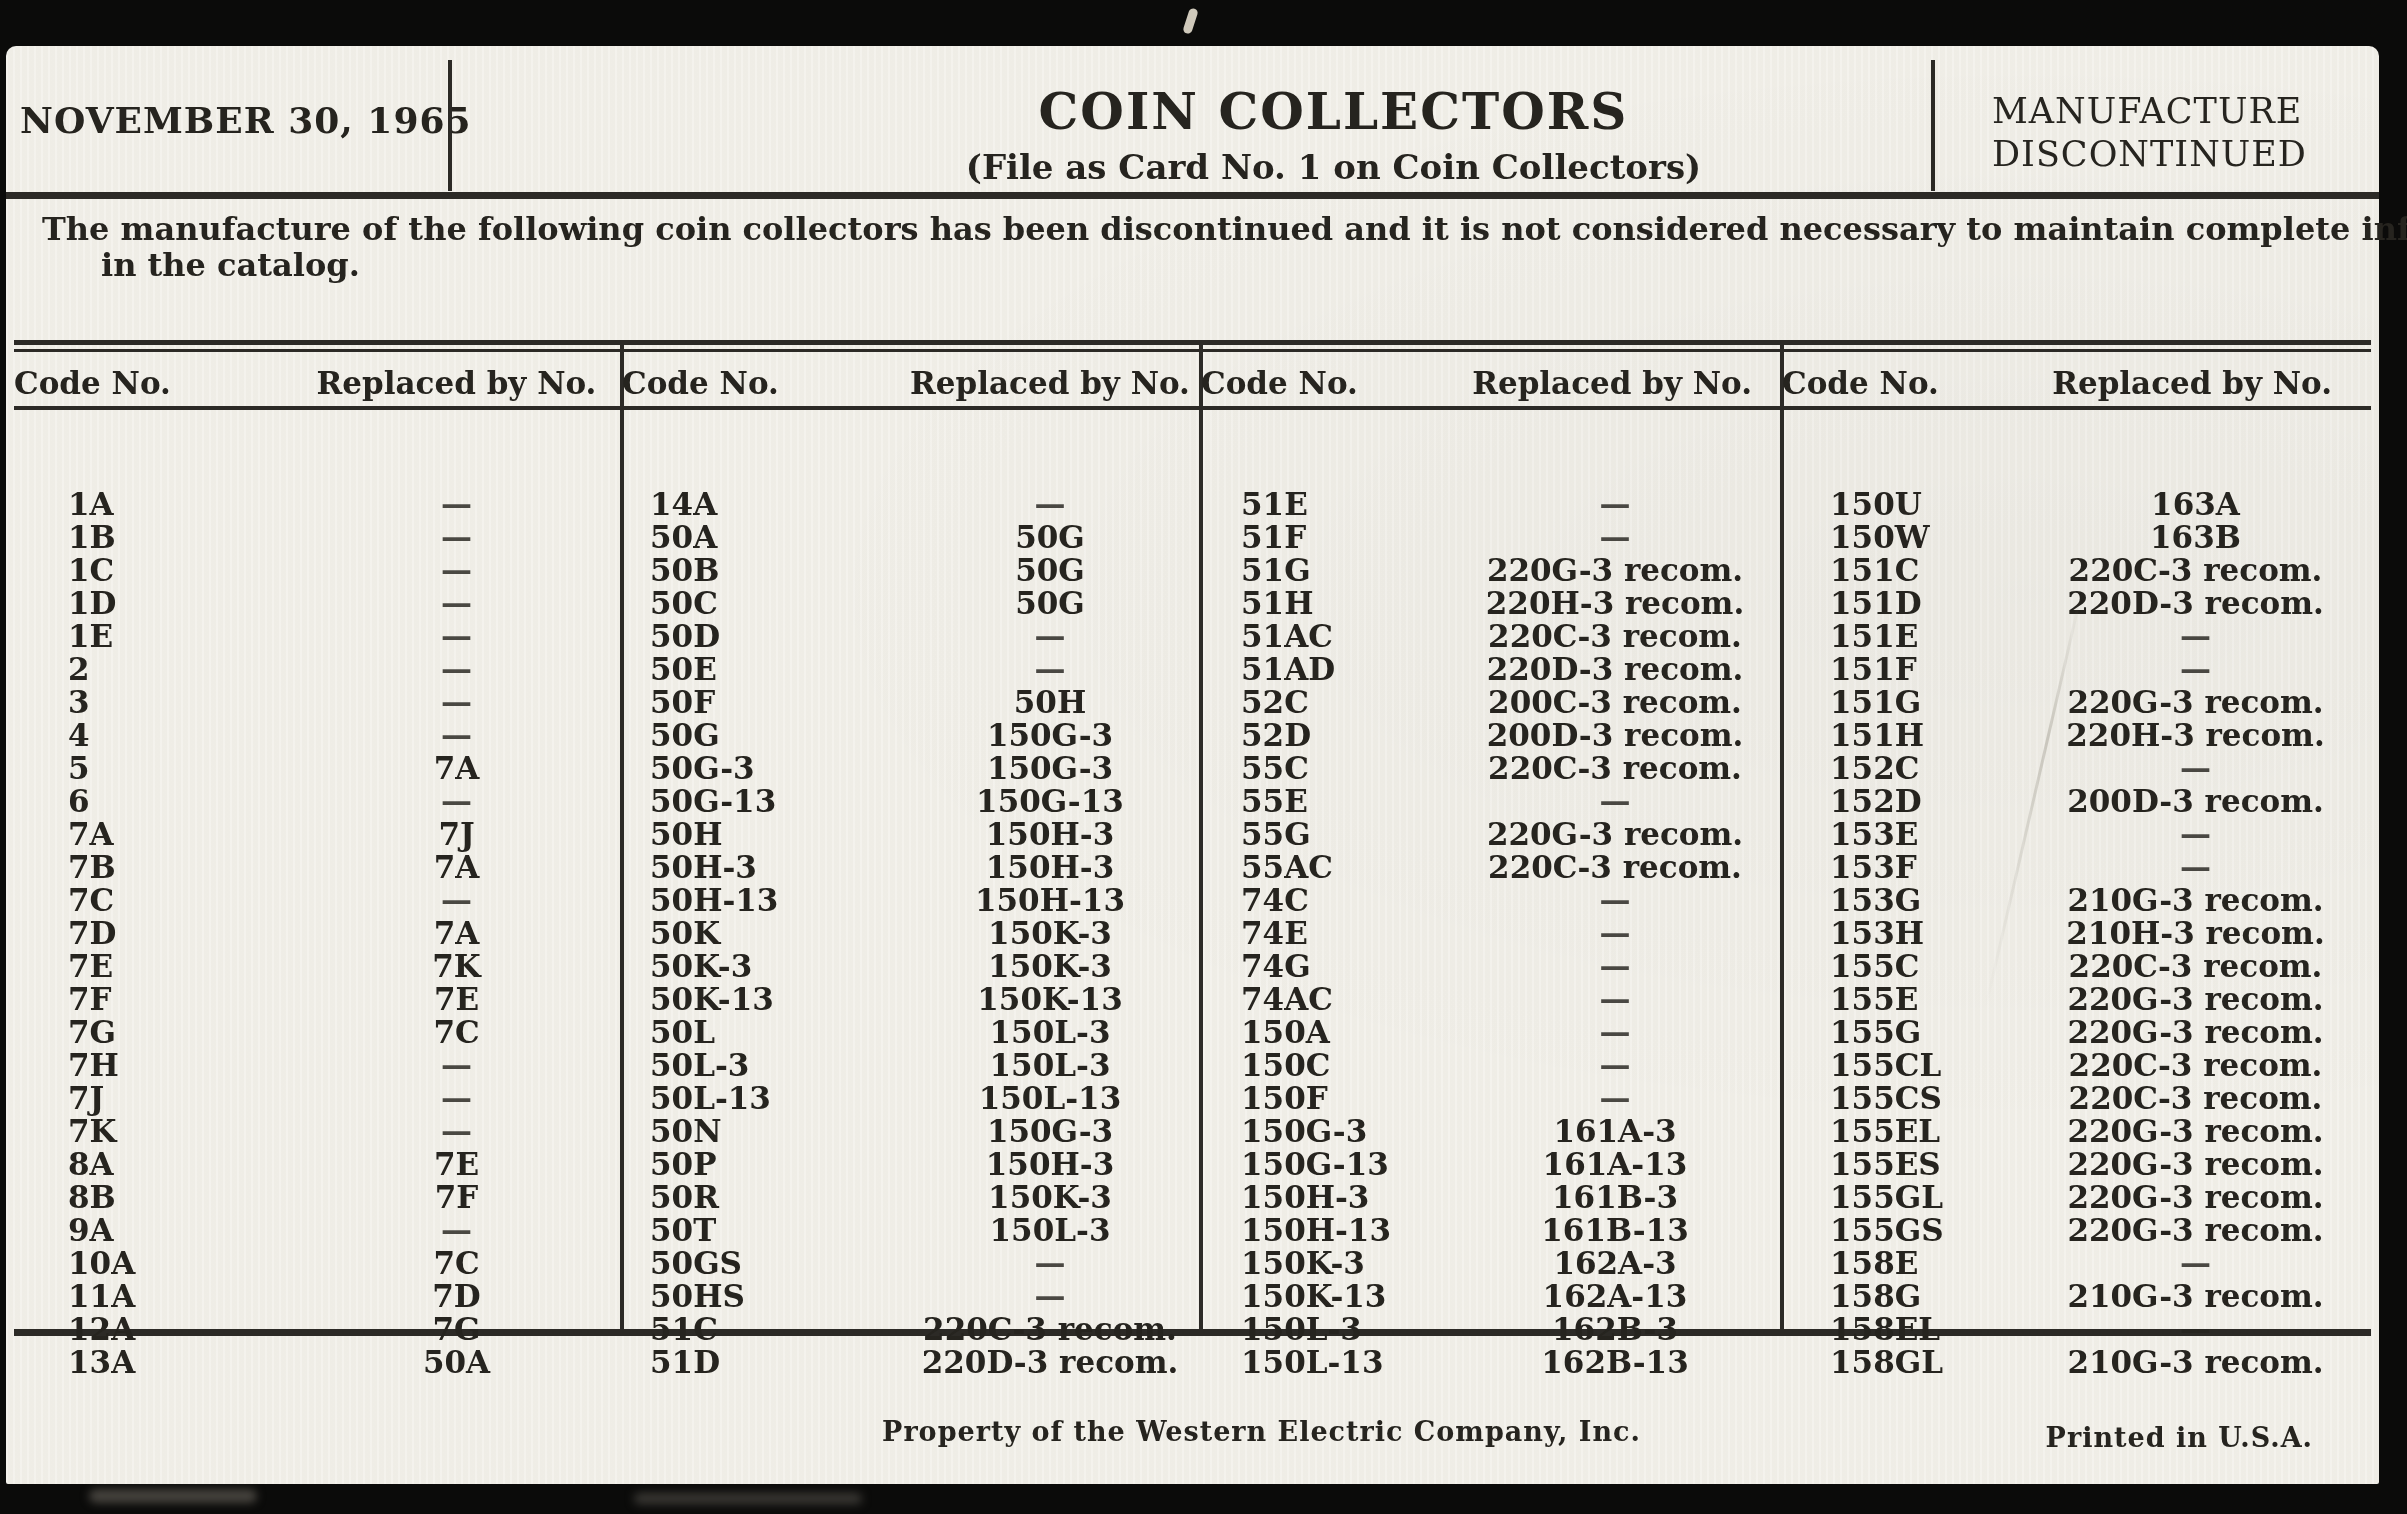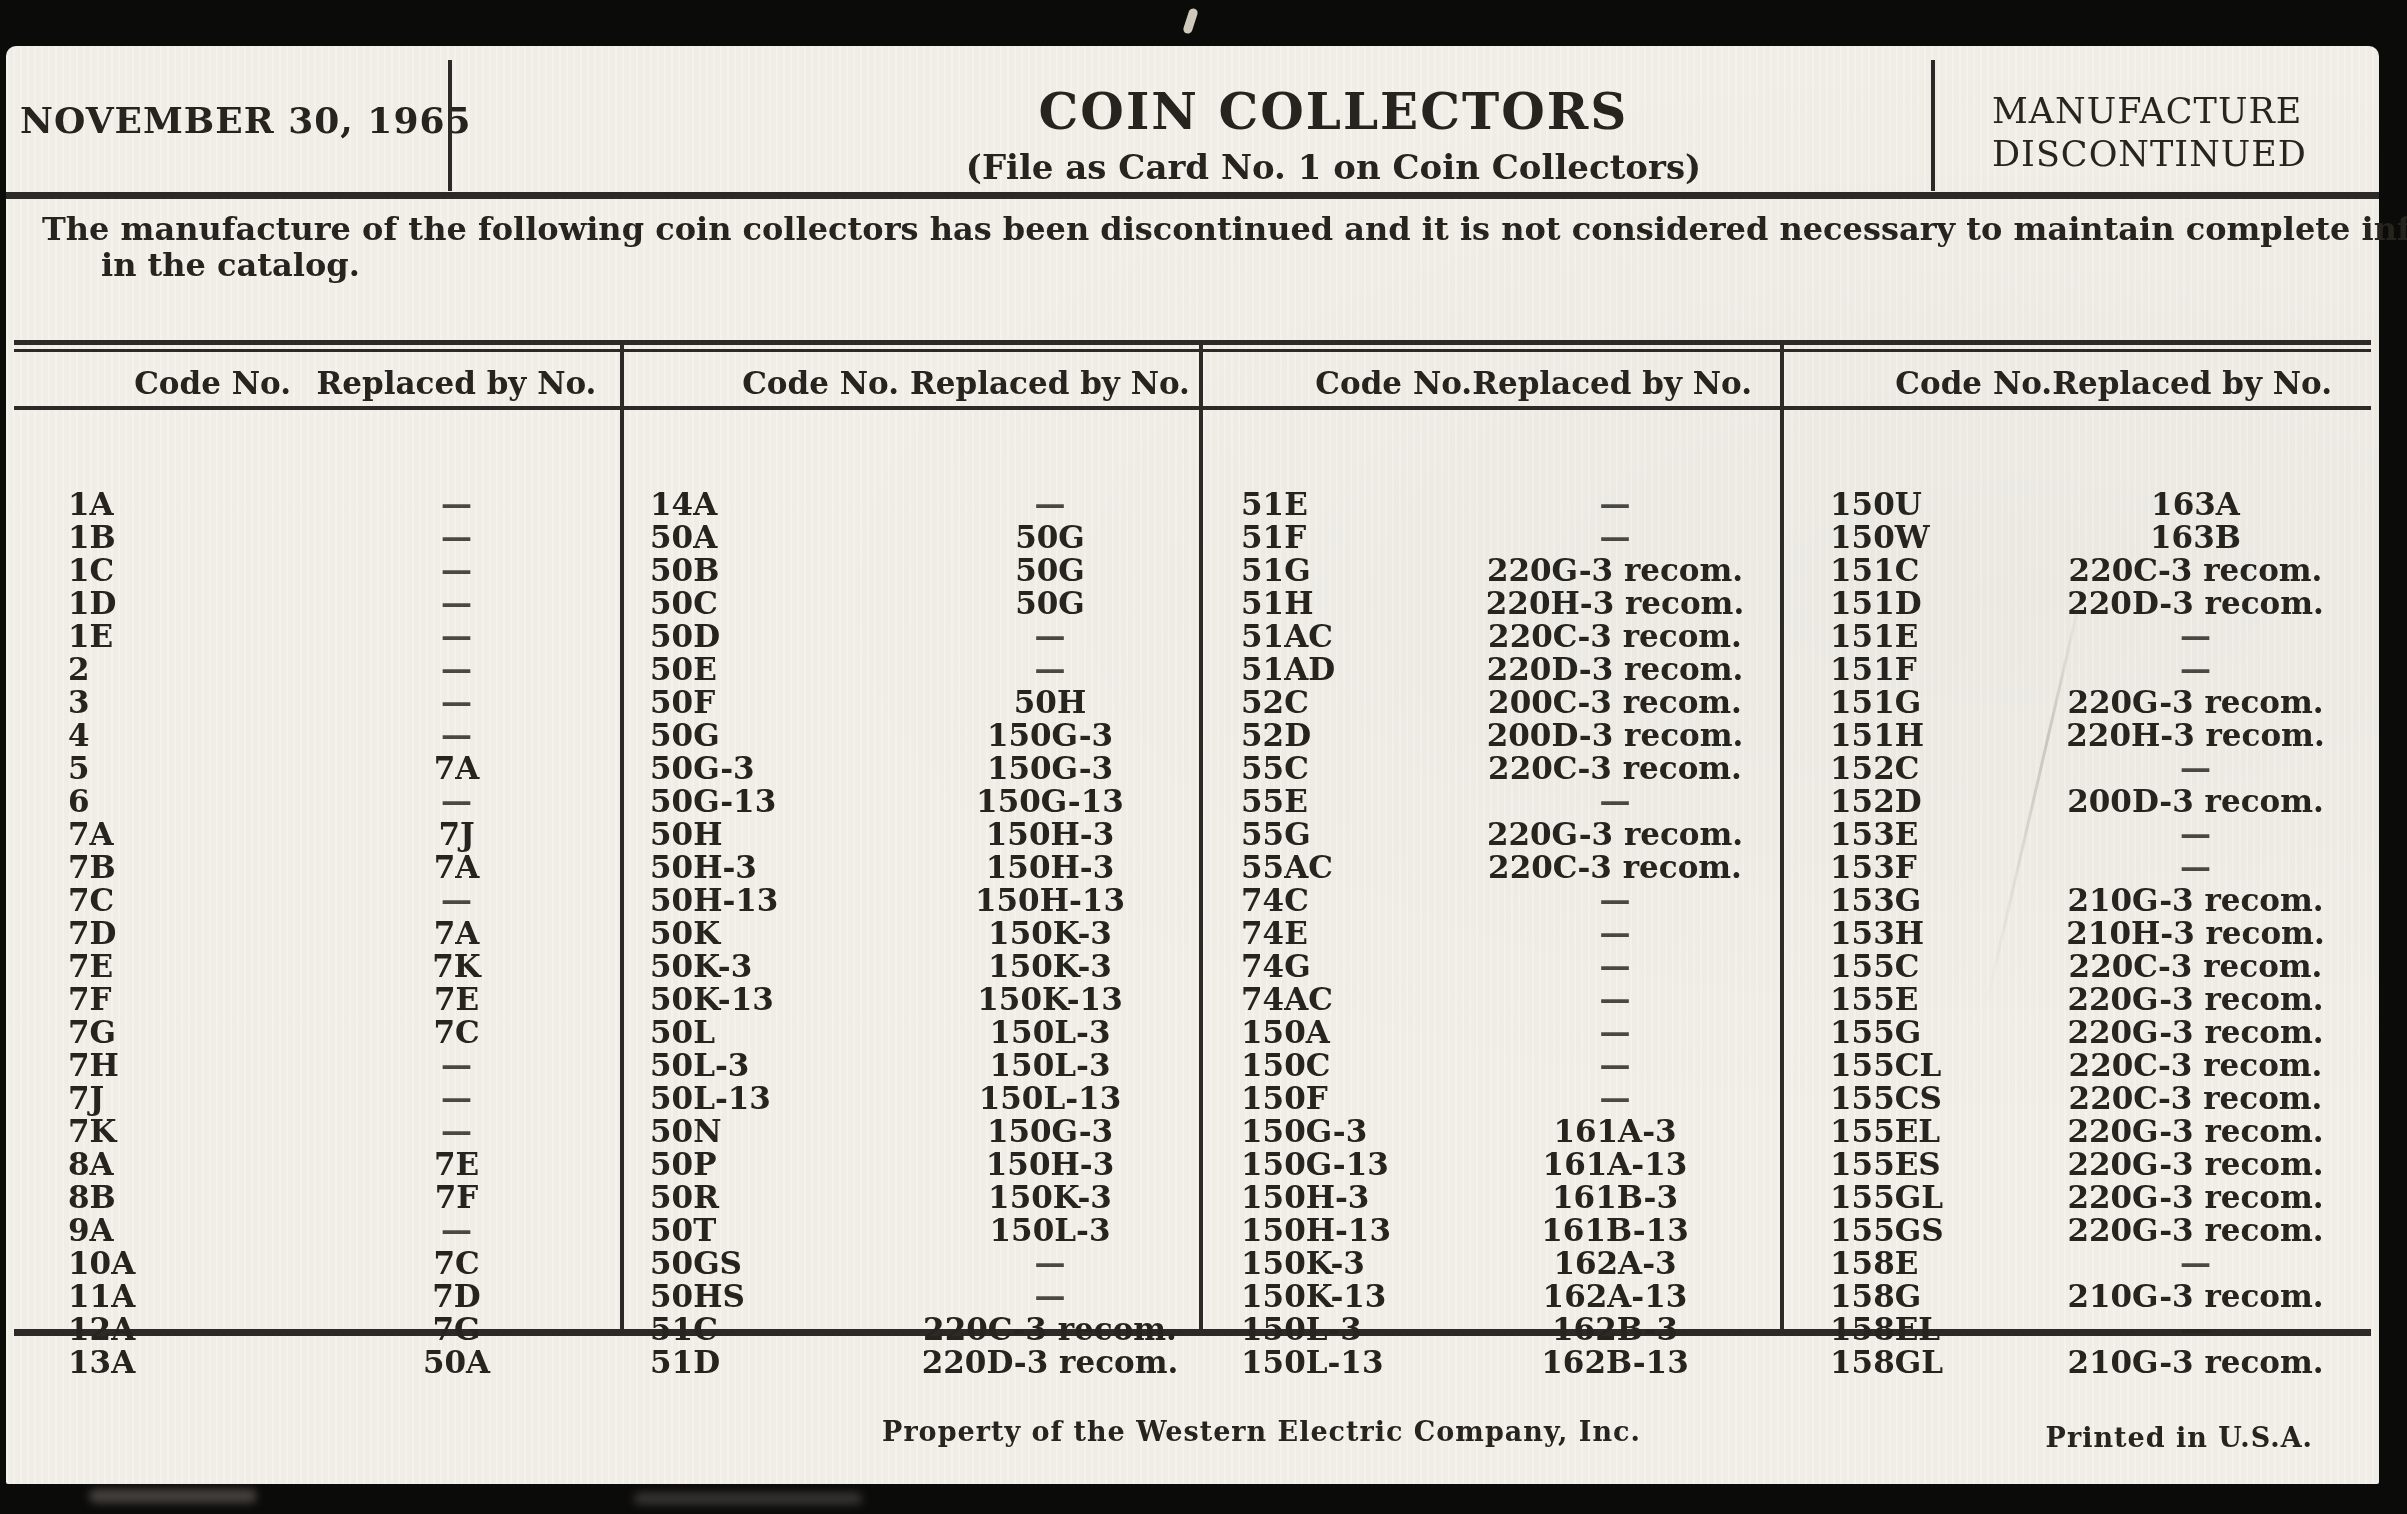--- a/index.html
+++ b/index.html
@@ -47,21 +47,21 @@
   .trow{display:flex;height:33px;align-items:center;}
   .cell,.th{font-size:31px;font-weight:700;white-space:nowrap;}
   .code{width:277px;box-sizing:border-box;text-align:left;}
   .gp1 .code{padding-left:54px;}
   .gp2 .code{padding-left:28px;}
   .gp3 .code{padding-left:40px;}
   .gp4 .code{padding-left:48px;}
   .repl{flex:1;text-align:center;}
   .gp3 .repl{margin-right:30px;}
   .gp4 .repl{margin-right:40px;}
-  .th.code{padding-left:0;text-align:right;}
+  .th.code{padding-left:0;text-align:left;}
   .repl.dash{opacity:.82;}
   
   .footer-property{left:69px;top:1370px;width:2373px;text-align:center;font-size:27px;font-weight:700;letter-spacing:1px;}
   .footer-printed{left:1980px;top:1376px;width:327px;text-align:right;font-size:27px;font-weight:700;letter-spacing:1px;}
   
   .mark-top{left:1186px;top:8px;width:9px;height:26px;background:#cfc9bb;border-radius:5px;transform:rotate(18deg);}
   .crease{left:2026px;top:541px;width:3px;height:426px;transform:rotate(13deg);
     background:linear-gradient(to bottom, rgba(120,115,100,0), rgba(120,115,100,.30) 35%, rgba(120,115,100,.12) 70%, rgba(120,115,100,0));}
   .smudge1{left:89px;top:1489px;width:168px;height:14px;background:#45423d;border-radius:8px;filter:blur(4px);}
   .smudge2{left:634px;top:1493px;width:228px;height:11px;background:#3b3935;border-radius:6px;filter:blur(5px);}

